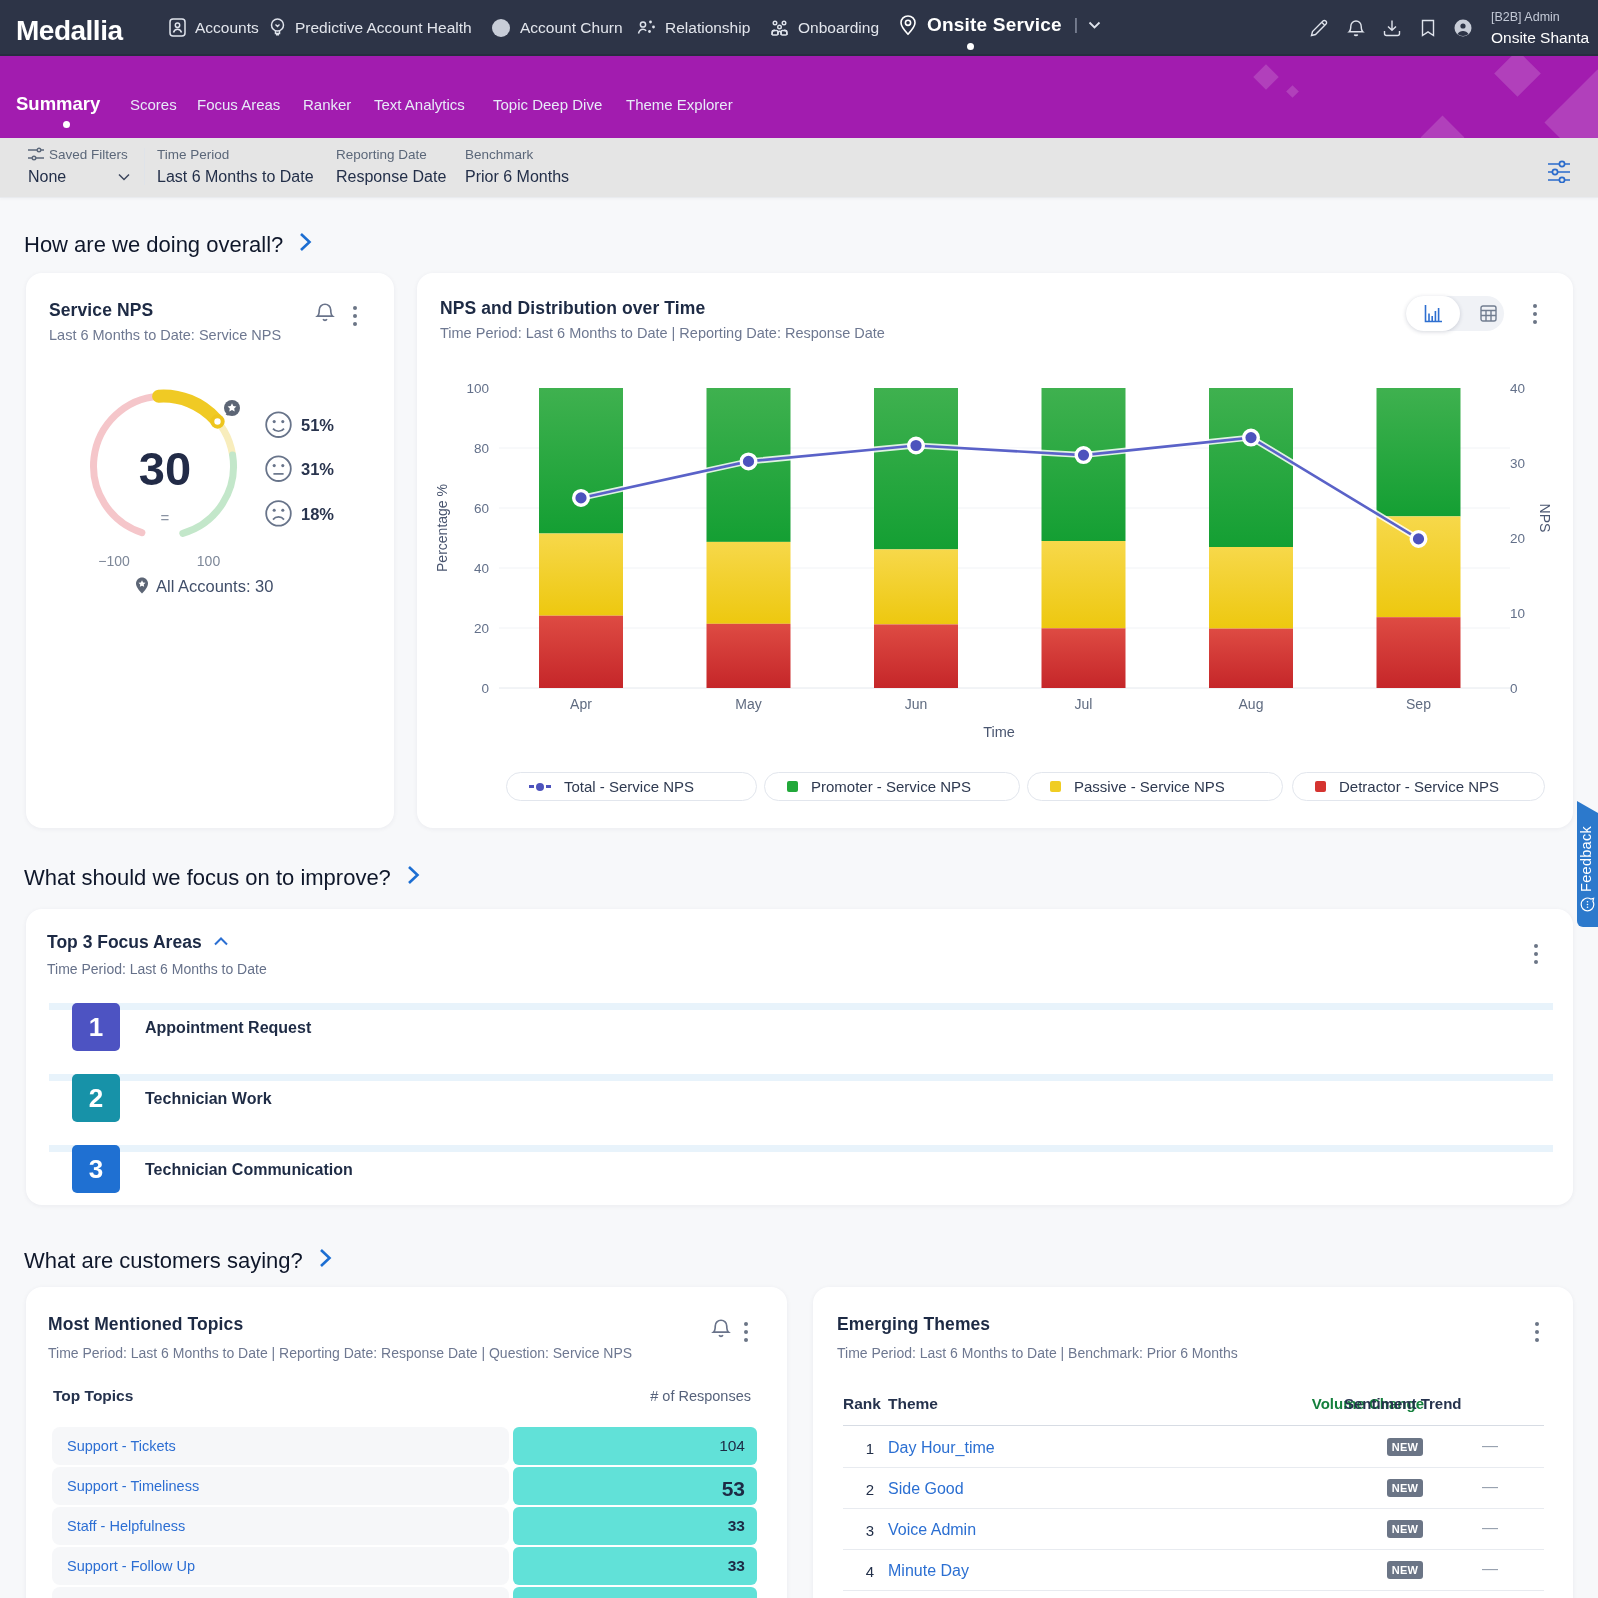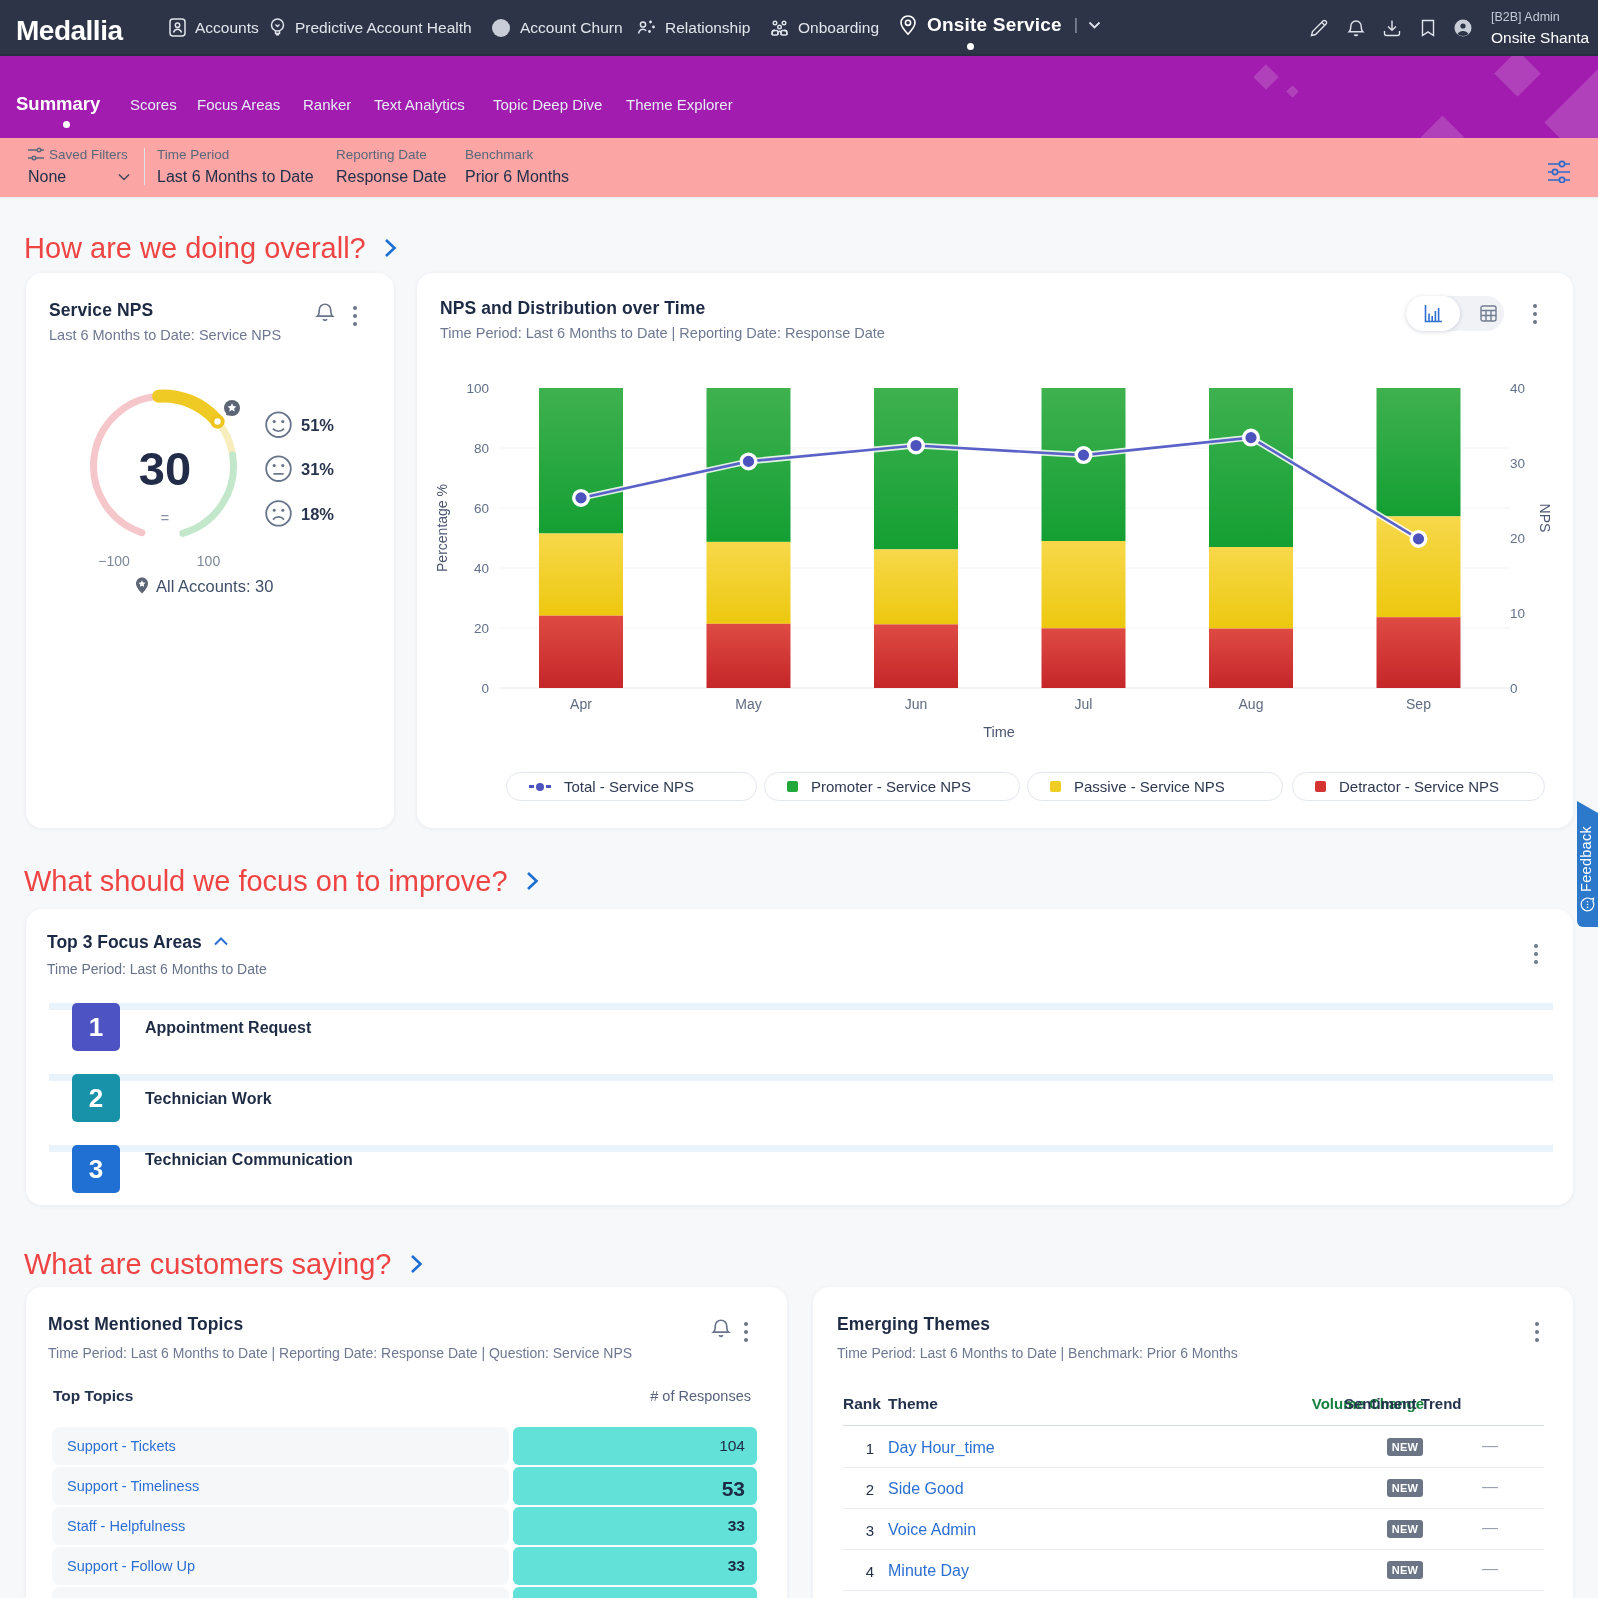--- a/index.html
+++ b/index.html
@@ -4,21 +4,21 @@
 <style>
   html,body{margin:0;padding:0}
   body{width:1598px;height:1598px;position:relative;overflow:hidden;background:#f7f8fa;
        font-family:"Liberation Sans",sans-serif;-webkit-font-smoothing:antialiased}
   .abs{position:absolute}
   .card{position:absolute;background:#fff;border-radius:16px;box-shadow:0 1px 5px rgba(30,40,70,0.06)}
   .ctitle{font-size:17.5px;font-weight:bold;color:#1d2a44;letter-spacing:.1px}
   .csub{font-size:14.5px;color:#6e7891}
   .kebab{display:inline-block}
   .kebab span{display:block;width:4px;height:4px;border-radius:50%;background:#6b7586;margin:4px auto}
-  .hsec{position:absolute;font-size:29px;font-weight:500;color:#ef4444}
+  .hsec{position:absolute;font-size:22px;font-weight:500;color:#0f172a}
   .navitem{display:flex;align-items:center;gap:9px;color:#e2e5ec;font-size:15.5px;font-weight:500}
   .pnav{color:#e8eaf8;font-size:15px;font-weight:500}
   .flabel{font-size:13.5px;color:#5b6779}
   .fvalue{font-size:16px;color:#232f49;font-weight:500}
   svg{display:block}
   .legpill{position:absolute;height:29px;background:#fff;border:1px solid #e2e6ed;border-radius:15px;
            display:flex;align-items:center;justify-content:flex-start;gap:13px;font-size:15px;color:#2e3950;padding-left:22px;box-sizing:border-box}
   .sq{width:11px;height:11px;border-radius:2px;display:inline-block}
   .toplink{font-size:14.5px;color:#2c6ed3}
   .themelink{font-size:16px;color:#2b6fd2}
@@ -125,21 +125,21 @@
   <div class="abs" style="left:16px;top:37px;color:#fff;font-size:18.5px;font-weight:bold">Summary</div>
   <div class="abs" style="left:63px;top:65px;width:7px;height:7px;border-radius:50%;background:#fff"></div>
   <div class="pnav abs" style="left:130px;top:40px">Scores</div>
   <div class="pnav abs" style="left:197px;top:40px">Focus Areas</div>
   <div class="pnav abs" style="left:303px;top:40px">Ranker</div>
   <div class="pnav abs" style="left:374px;top:40px">Text Analytics</div>
   <div class="pnav abs" style="left:493px;top:40px">Topic Deep Dive</div>
   <div class="pnav abs" style="left:626px;top:40px">Theme Explorer</div>
 </div>
 
-<div class="abs" style="left:0;top:138px;width:1598px;height:60px;background:#fca5a5;border-bottom:1px solid #e9ebef;box-sizing:border-box;box-shadow:0 1px 3px rgba(40,50,80,.04)">
+<div class="abs" style="left:0;top:138px;width:1598px;height:60px;background:#e5e5e5;border-bottom:1px solid #e9ebef;box-sizing:border-box;box-shadow:0 1px 3px rgba(40,50,80,.04)">
   <svg class="abs" style="left:28px;top:9px" width="16" height="14" viewBox="0 0 16 14" fill="none" stroke="#5b6779" stroke-width="1.4">
       <path d="M0 3h9M13 3h3M0 11h4M8 11h8"></path>
       <circle cx="11" cy="3" r="1.8"></circle>
       <circle cx="6" cy="11" r="1.8"></circle>
     </svg>
   <div class="flabel abs" style="left:49px;top:9px">Saved Filters</div>
   <div class="fvalue abs" style="left:28px;top:30px">None</div>
   <svg class="abs" style="left:118px;top:35px" width="12" height="8" viewBox="0 0 12 8" fill="none" stroke="#3c465c" stroke-width="1.5">
       <path d="M1 1.5l5 5 5-5"></path>
     </svg>
@@ -355,21 +355,21 @@
     </div>
   <div class="abs" style="left:21px;top:52px;font-size:14px;color:#66718a">Time Period: Last 6 Months to Date</div>
   <div class="abs" style="left:23px;top:94px;width:1504px;height:7px;background:#e8f3fb"></div>
   <div class="abs" style="left:46px;top:94px;width:48px;height:48px;background:#4d53c2;border-radius:5px;color:#fff;font-size:26px;font-weight:bold;display:flex;align-items:center;justify-content:center">1</div>
   <div class="abs" style="left:119px;top:110px;font-size:16px;font-weight:bold;color:#1e2b45">Appointment Request</div>
   <div class="abs" style="left:23px;top:165px;width:1504px;height:7px;background:#e8f3fb"></div>
   <div class="abs" style="left:46px;top:165px;width:48px;height:48px;background:#1792a8;border-radius:5px;color:#fff;font-size:26px;font-weight:bold;display:flex;align-items:center;justify-content:center">2</div>
   <div class="abs" style="left:119px;top:181px;font-size:16px;font-weight:bold;color:#1e2b45">Technician Work</div>
   <div class="abs" style="left:23px;top:236px;width:1504px;height:7px;background:#e8f3fb"></div>
   <div class="abs" style="left:46px;top:236px;width:48px;height:48px;background:#1f70d2;border-radius:5px;color:#fff;font-size:26px;font-weight:bold;display:flex;align-items:center;justify-content:center">3</div>
-  <div class="abs" style="left:119px;top:242px;font-size:16px;font-weight:bold;color:#1e2b45">Technician Communication</div>
+  <div class="abs" style="left:119px;top:252px;font-size:16px;font-weight:bold;color:#1e2b45">Technician Communication</div>
 </div>
 
 <div class="hsec" style="left:24px;top:1248px">What are customers saying?
   <svg style="display:inline-block;margin-left:10px" width="13" height="20" viewBox="0 0 13 20" fill="none" stroke="#1c6ed2" stroke-width="2.6">
       <path d="M2 2l8.5 8L2 18"></path>
     </svg>
 </div>
 
 <div class="card" style="left:26px;top:1287px;width:761px;height:360px">
   <div class="ctitle abs" style="left:22px;top:27px">Most Mentioned Topics</div>

